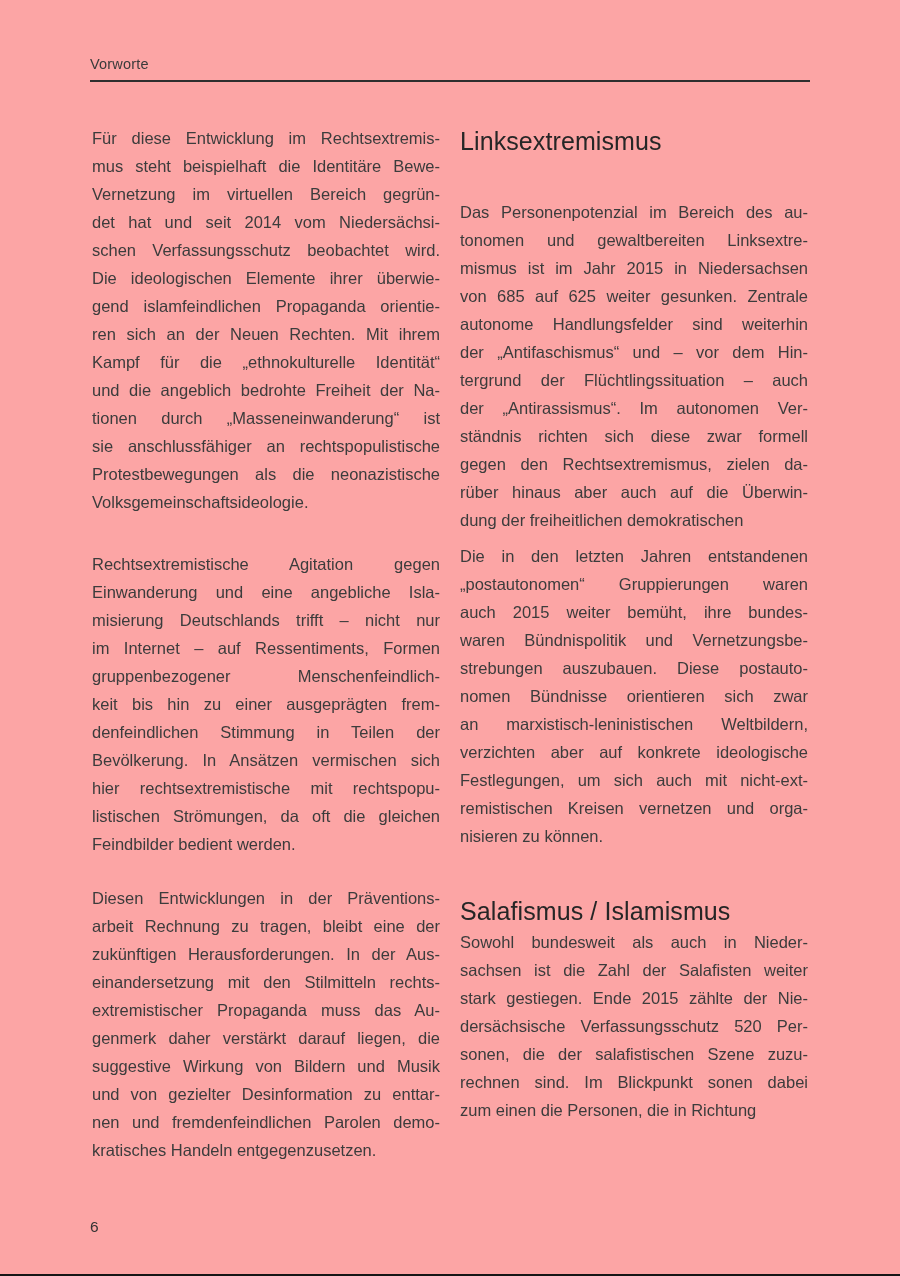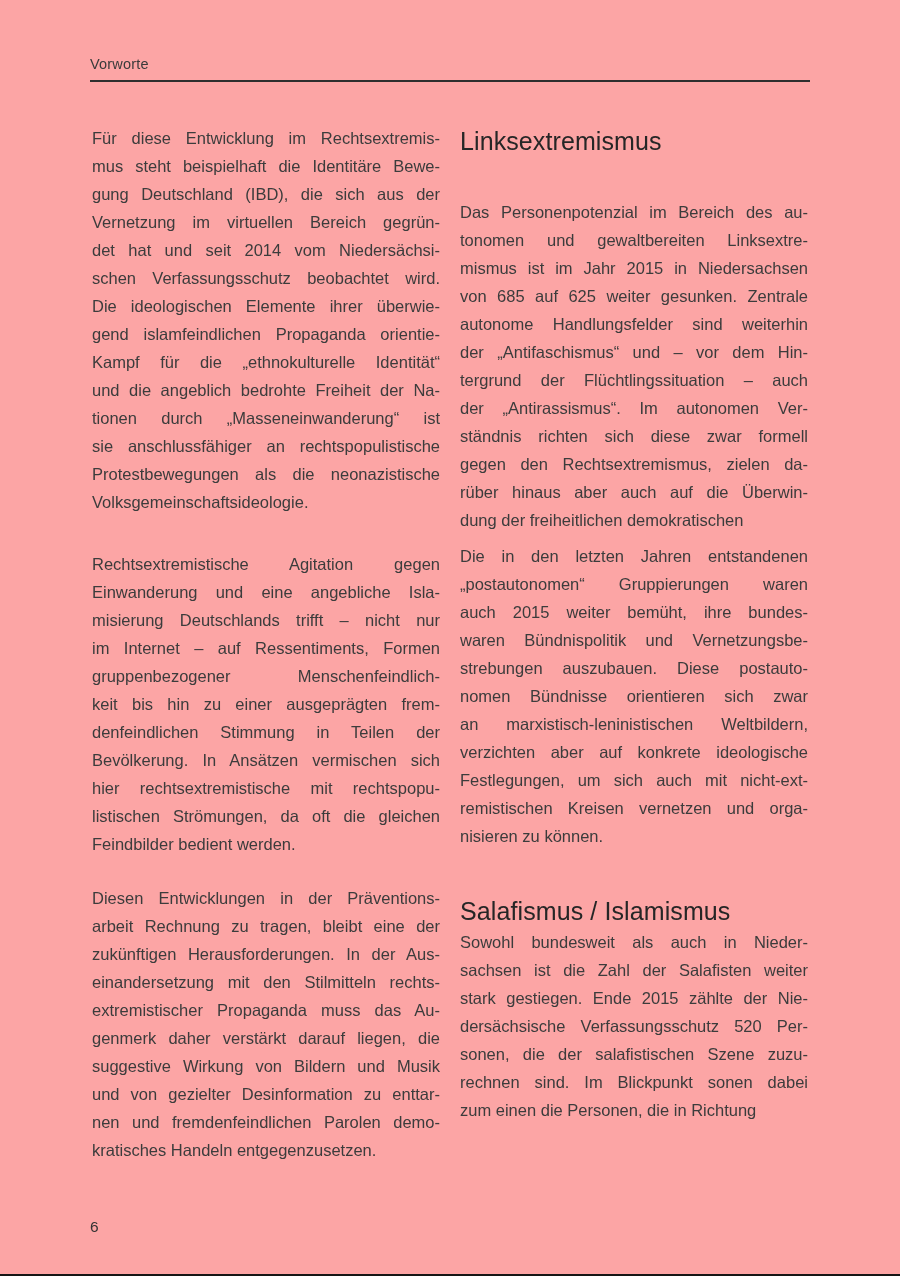--- a/index.html
+++ b/index.html
@@ -95,26 +95,26 @@
   <div class="page-header">
     <span>Vorworte</span>
   </div>
 
   <div class="header-rule"></div>
 
   <div class="column" id="col-left">
       <div class="block para">
         <div class="line">Für diese Entwicklung im Rechtsextremis-</div>
         <div class="line">mus steht beispielhaft die Identitäre Bewe-</div>
-        <div class="line">gung Deutschland (IBD), die sich aus der</div>
         <div class="line">Vernetzung im virtuellen Bereich gegrün-</div>
         <div class="line">det hat und seit 2014 vom Niedersächsi-</div>
         <div class="line">schen Verfassungsschutz beobachtet wird.</div>
         <div class="line">Die ideologischen Elemente ihrer überwie-</div>
         <div class="line">gend islamfeindlichen Propaganda orientie-</div>
+        <div class="line">ren sich an der Neuen Rechten. Mit ihrem</div>
         <div class="line">Kampf für die „ethnokulturelle Identität“</div>
         <div class="line">und die angeblich bedrohte Freiheit der Na-</div>
         <div class="line">tionen durch „Masseneinwanderung“ ist</div>
         <div class="line">sie anschlussfähiger an rechtspopulistische</div>
         <div class="line">Protestbewegungen als die neonazistische</div>
         <div class="line">Volksgemeinschaftsideologie.</div>
       </div>
       <div class="block para">
         <div class="line">Rechtsextremistische Agitation gegen</div>
         <div class="line">Einwanderung und eine angebliche Isla-</div>

